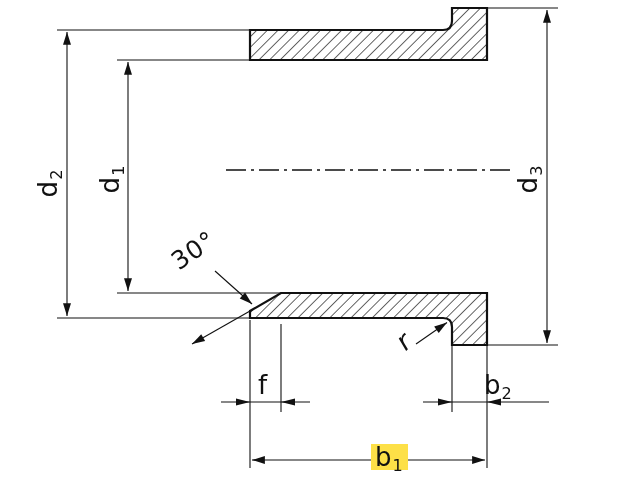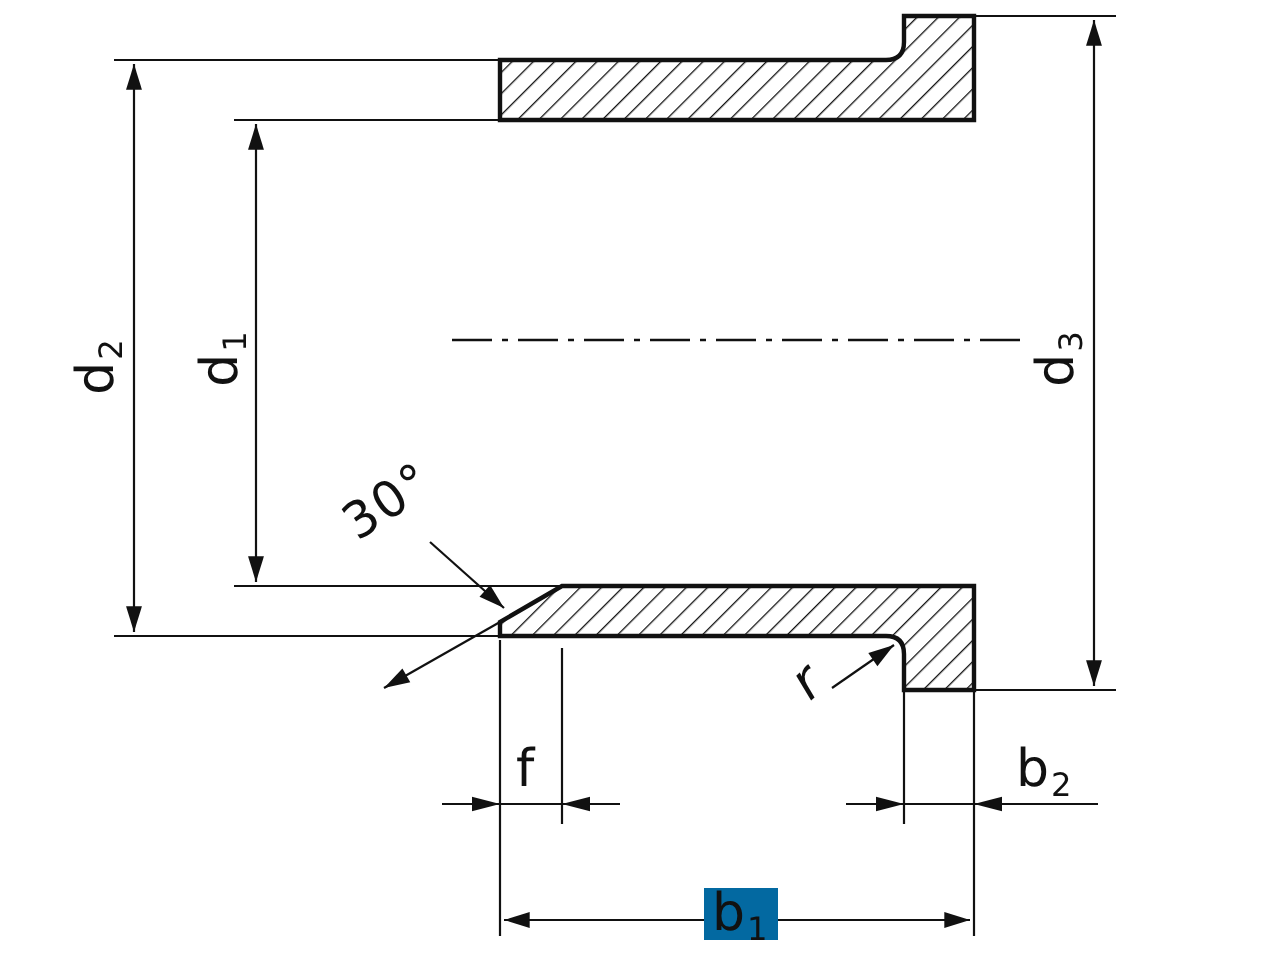--- a/index.html
+++ b/index.html
@@ -19,21 +19,21 @@
     font-weight:500;
     line-height:1;
     letter-spacing:1px;
     white-space:nowrap;
     user-select:none;
   }
   .dim-label sub { font-size:0.62em; vertical-align:-0.30em; line-height:0; }
   .rot-ccw   { transform:rotate(-90deg); }
   .rot-angle { transform:rotate(-34deg); }
   .rot-r     { transform:rotate(-42deg); font-style:italic; }
-  .on-line   { background:#0369a1; padding:0 4px; }
+  .on-line   { background:#fde047; padding:0 4px;margin-left:19px; }
 </style>
 </head>
 <body>
 
 <div class="stage">
 
   <svg class="drawing" width="640" height="480" viewBox="0 0 640 480" xmlns="http://www.w3.org/2000/svg">
     <defs>
       <pattern id="hatch" width="7.5" height="7.5" patternUnits="userSpaceOnUse" patternTransform="rotate(-45)">
         <rect width="7.5" height="7.5" fill="#ffffff"></rect>
@@ -98,21 +98,21 @@
   </div>
 
   <div class="dim-label rot-ccw" style="left:514px; top:166px;">
     <span>d</span><sub>3</sub>
   </div>
 
   <div class="dim-label on-line" style="left:352px; top:444px;">
     <span>b</span><sub>1</sub>
   </div>
 
-  <div class="dim-label" style="left:508px; top:372px;">
+  <div class="dim-label" style="left:484px; top:372px;">
     <span>b</span><sub>2</sub>
   </div>
 
   <div class="dim-label" style="left:258px; top:372px;">
     <span>f</span>
   </div>
 
   <div class="dim-label rot-angle" style="left:170px; top:238px; font-size:25px;">
     <span>30°</span>
   </div>

